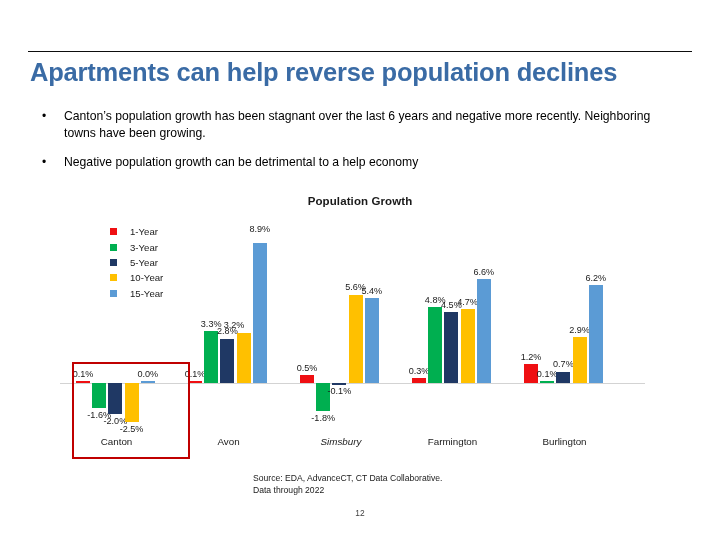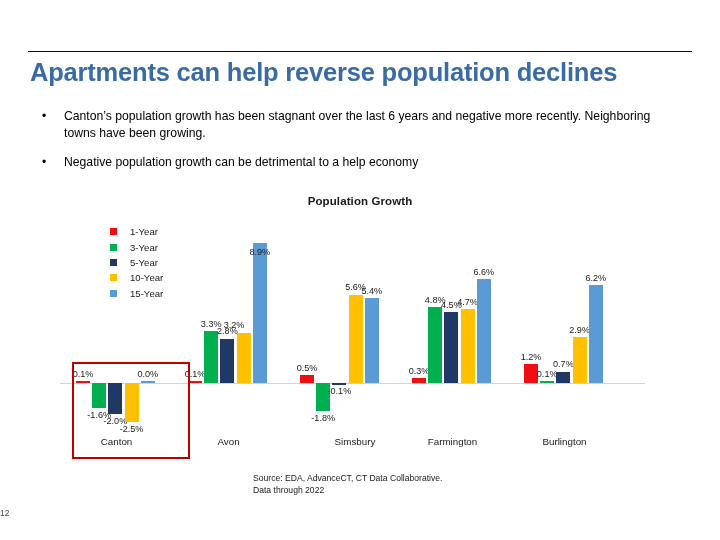--- a/index.html
+++ b/index.html
@@ -181,21 +181,21 @@
     top: 473px;
     font-size: 8.6px;
     line-height: 11.6px;
     color: #1a1a1a;
   }
   #page-number {
     position: absolute;
     left: 0;
     top: 508px;
     width: 720px;
-    text-align: left;
+    text-align: center;
     font-size: 8.4px;
     color: #404040;
   }
 </style>
 </head>
 <body>
 
 <div id="slide">
 
   <div id="title-rule"></div>
@@ -257,34 +257,34 @@
         <div class="group" style="left: 0px;"></div>
         <div class="bar" style="background: rgb(239, 15, 18); left: 188px; width: 14px; height: 1.8px; top: 189.2px;"></div>
         <div class="bar-label" style="left: 175px; top: 176.7px;">0.1%</div>
         <div class="bar" style="background: rgb(0, 175, 80); left: 204.2px; width: 14px; height: 51.9101px; top: 139.09px;"></div>
         <div class="bar-label" style="left: 191.2px; top: 126.59px;">3.3%</div>
         <div class="bar" style="background: rgb(31, 56, 100); left: 220.4px; width: 14px; height: 44.0449px; top: 146.955px;"></div>
         <div class="bar-label" style="left: 207.4px; top: 134.455px;">2.8%</div>
         <div class="bar" style="background: rgb(255, 192, 0); left: 236.6px; width: 14px; height: 50.3371px; top: 140.663px;"></div>
         <div class="bar-label" style="left: 214px; top: 128.163px;">3.2%</div>
         <div class="bar" style="background: rgb(91, 155, 213); left: 252.8px; width: 14px; height: 140px; top: 51px;"></div>
-        <div class="bar-label" style="left: 239.8px; top: 55px;">8.9%</div>
+        <div class="bar-label" style="left: 239.8px; top: 32px;">8.9%</div>
         <div class="group-label" style="left: 168.5px;">Avon</div>
         <div class="group" style="left: 0px;"></div>
         <div class="bar" style="background: rgb(239, 15, 18); left: 300px; width: 14px; height: 7.86517px; top: 183.135px;"></div>
         <div class="bar-label" style="left: 287px; top: 170.635px;">0.5%</div>
         <div class="bar" style="background: rgb(0, 175, 80); left: 316.2px; width: 14px; height: 28.3146px; top: 191px;"></div>
         <div class="bar-label" style="left: 303.2px; top: 220.815px;">-1.8%</div>
         <div class="bar" style="background: rgb(31, 56, 100); left: 332.4px; width: 14px; height: 1.8px; top: 191px;"></div>
         <div class="bar-label" style="left: 319.4px; top: 194.3px;">-0.1%</div>
         <div class="bar" style="background: rgb(255, 192, 0); left: 348.6px; width: 14px; height: 88.0899px; top: 102.91px;"></div>
         <div class="bar-label" style="left: 335.6px; top: 90.4101px;">5.6%</div>
         <div class="bar" style="background: rgb(91, 155, 213); left: 364.8px; width: 14px; height: 84.9438px; top: 106.056px;"></div>
         <div class="bar-label" style="left: 351.8px; top: 93.5562px;">5.4%</div>
-        <div class="group-label" style="left: 295px;">Simsbury</div>
+        <div class="group-label" style="left: 281px; font-style: italic;">Simsbury</div>
         <div class="group" style="left: 0px;"></div>
         <div class="bar" style="background: rgb(239, 15, 18); left: 412px; width: 14px; height: 4.7191px; top: 186.281px;"></div>
         <div class="bar-label" style="left: 399px; top: 173.781px;">0.3%</div>
         <div class="bar" style="background: rgb(0, 175, 80); left: 428.2px; width: 14px; height: 75.5056px; top: 115.494px;"></div>
         <div class="bar-label" style="left: 415.2px; top: 102.994px;">4.8%</div>
         <div class="bar" style="background: rgb(31, 56, 100); left: 444.4px; width: 14px; height: 70.7865px; top: 120.213px;"></div>
         <div class="bar-label" style="left: 431.4px; top: 107.713px;">4.5%</div>
         <div class="bar" style="background: rgb(255, 192, 0); left: 460.6px; width: 14px; height: 73.9326px; top: 117.067px;"></div>
         <div class="bar-label" style="left: 447.6px; top: 104.567px;">4.7%</div>
         <div class="bar" style="background: rgb(91, 155, 213); left: 476.8px; width: 14px; height: 103.82px; top: 87.1798px;"></div>

